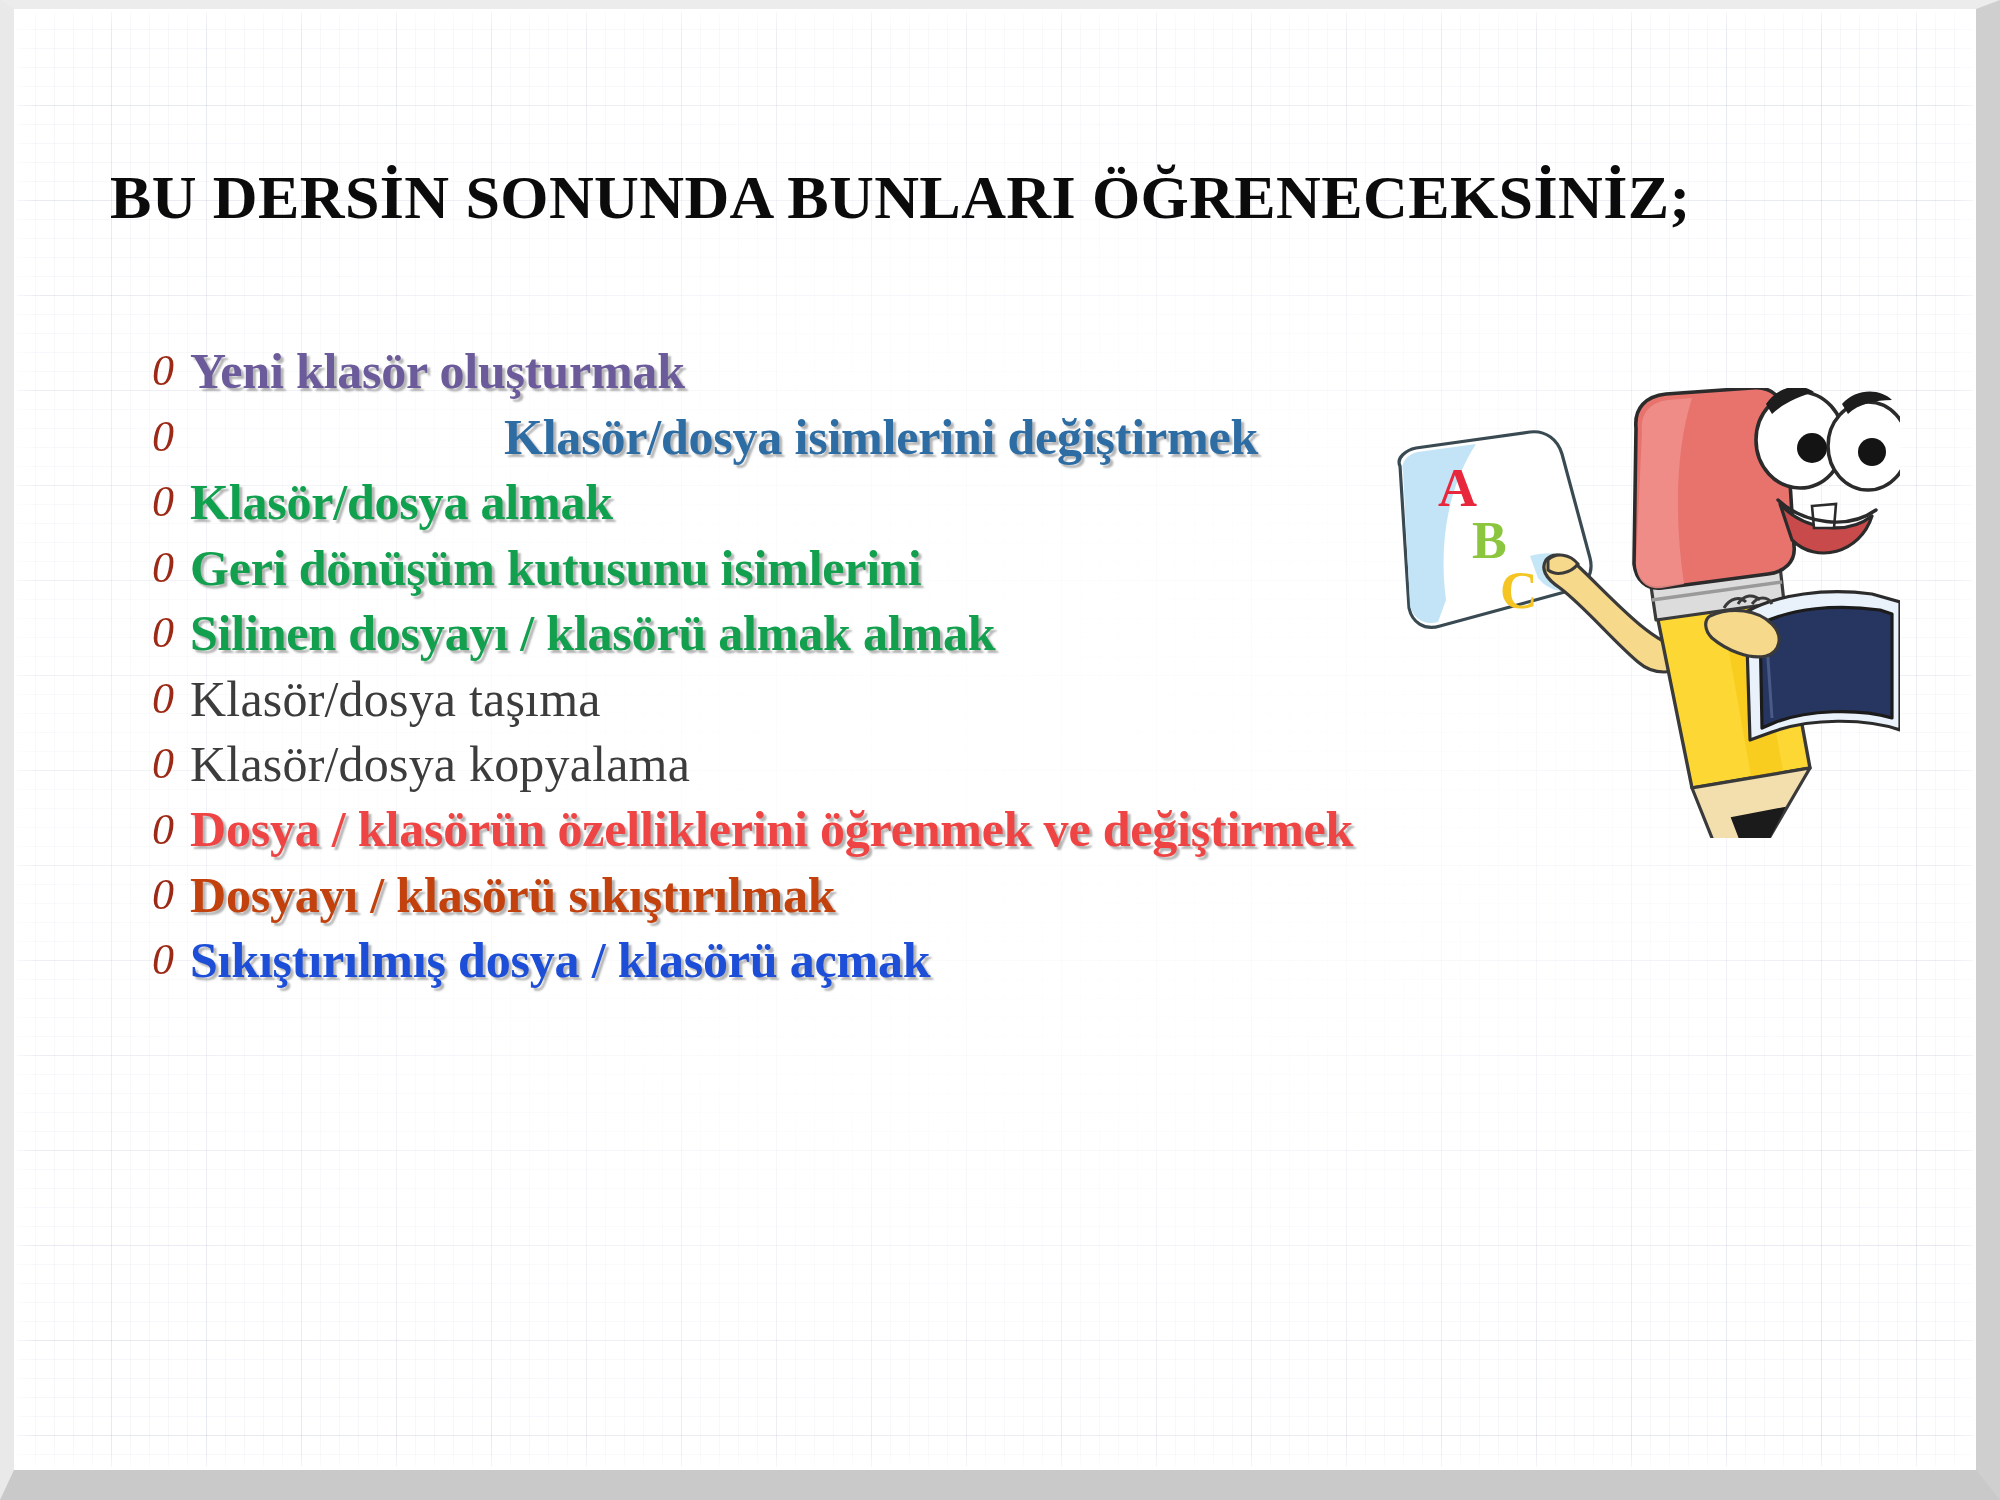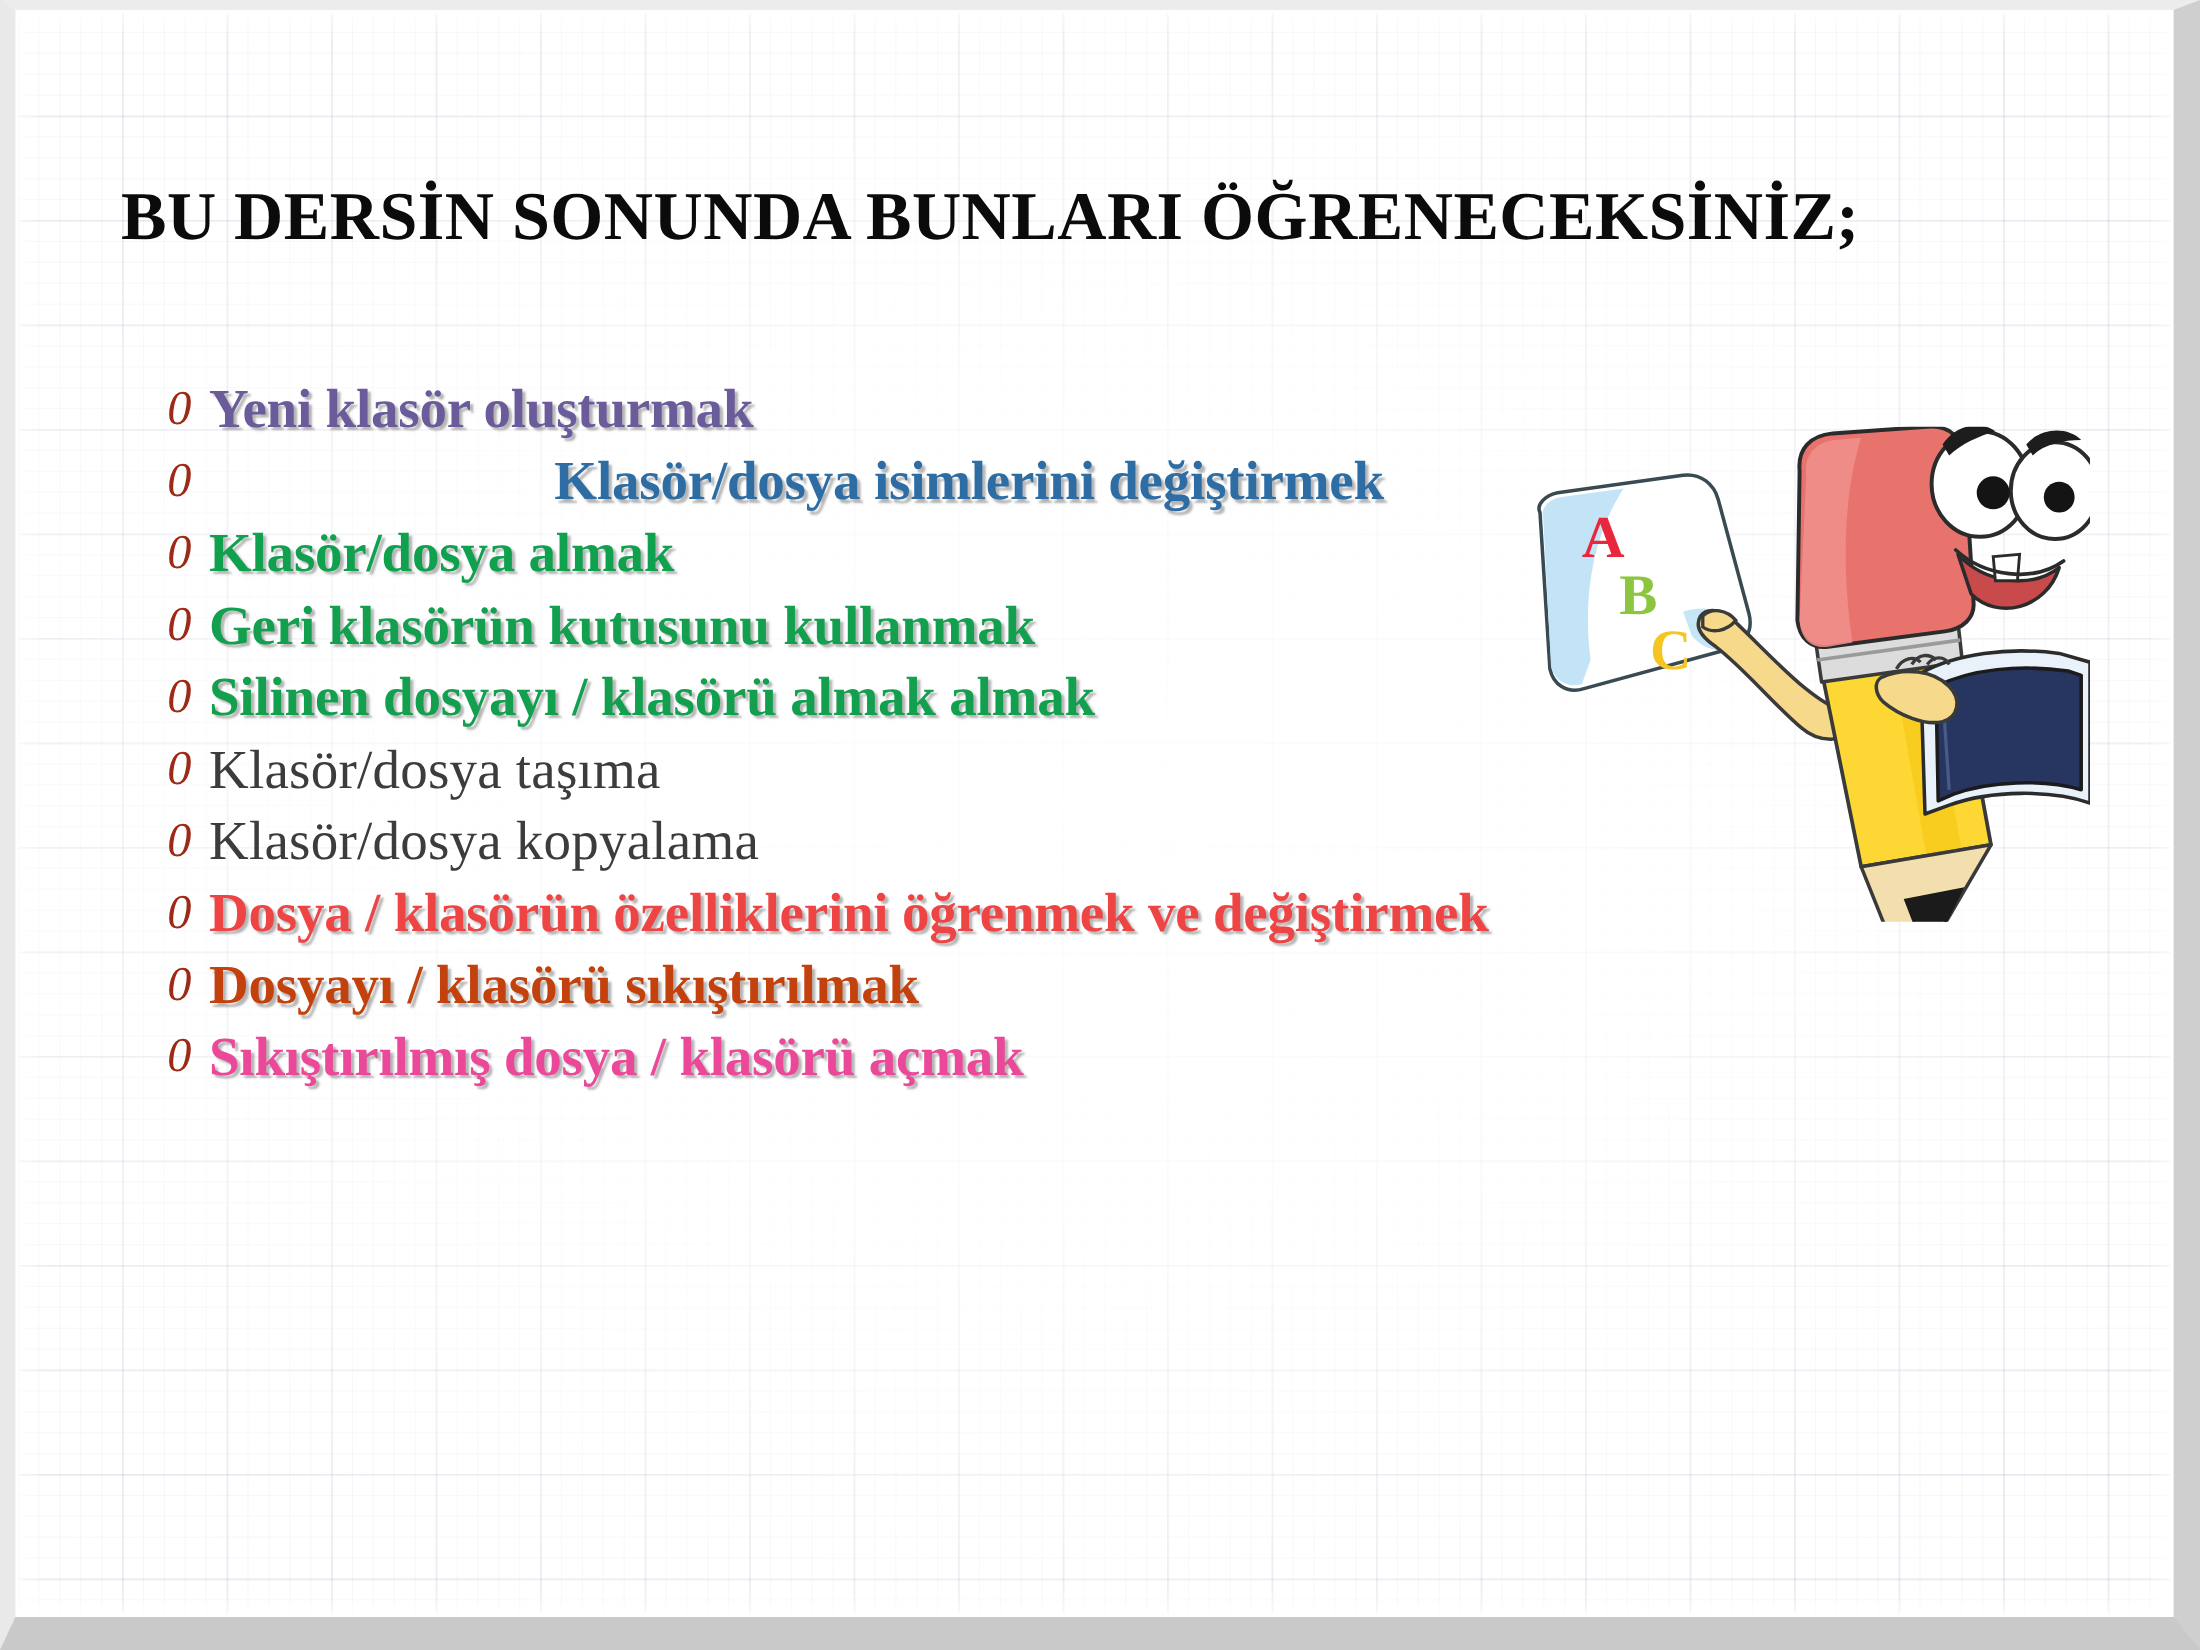--- a/index.html
+++ b/index.html
@@ -171,21 +171,21 @@
         <span class="bullet-text shadowed" style="color:#2e6da4;text-align:center;">Klasör/dosya isimlerini değiştirmek</span>
       </div>
 
       <div class="bullet-row">
         <span class="bullet-marker">0</span>
         <span class="bullet-text shadowed" style="color:#10a14f;">Klasör/dosya almak</span>
       </div>
 
       <div class="bullet-row">
         <span class="bullet-marker">0</span>
-        <span class="bullet-text shadowed" style="color:#12a04f;">Geri klasörün kutusunu kullanmak</span>
+        <span class="bullet-text shadowed" style="color:#12a04f;">Geri dönüşüm kutusunu isimlerini</span>
       </div>
 
       <div class="bullet-row">
         <span class="bullet-marker">0</span>
         <span class="bullet-text shadowed" style="color:#12a04f;">Silinen dosyayı / klasörü almak almak</span>
       </div>
 
       <div class="bullet-row">
         <span class="bullet-marker">0</span>
         <span class="bullet-text plain" style="color:#3c3c3c;">Klasör/dosya taşıma</span>
@@ -201,21 +201,21 @@
         <span class="bullet-text shadowed" style="color:#ef4444; max-width:1340px;">Dosya / klasörün özelliklerini öğrenmek ve değiştirmek</span>
       </div>
 
       <div class="bullet-row">
         <span class="bullet-marker">0</span>
         <span class="bullet-text shadowed" style="color:#c2410c;">Dosyayı / klasörü sıkıştırılmak</span>
       </div>
 
       <div class="bullet-row">
         <span class="bullet-marker">0</span>
-        <span class="bullet-text shadowed" style="color:#ec4899;">Sıkıştırılmış dosya / klasörü açmak</span>
+        <span class="bullet-text shadowed" style="color:#1d4ed8;">Sıkıştırılmış dosya / klasörü açmak</span>
       </div>
 
     </div>
 
     <div id="mascot">
       <svg viewBox="0 0 520 450" xmlns="http://www.w3.org/2000/svg">
 
         <g>
           <path d="M20 78 C16 70 26 62 36 60 L150 44 C166 42 178 52 182 66
                    L210 170 C214 186 206 198 192 202 L60 238

